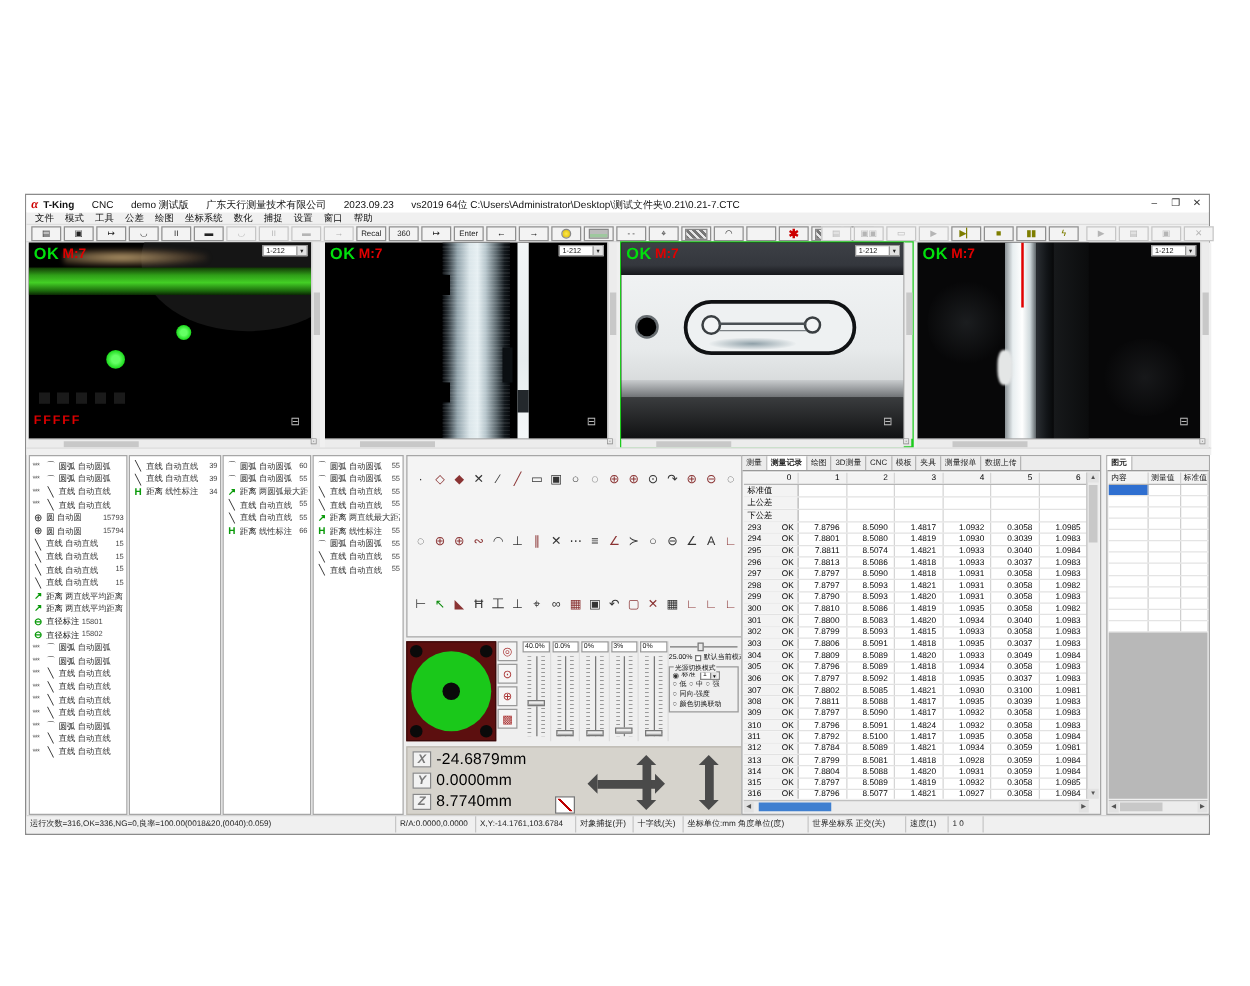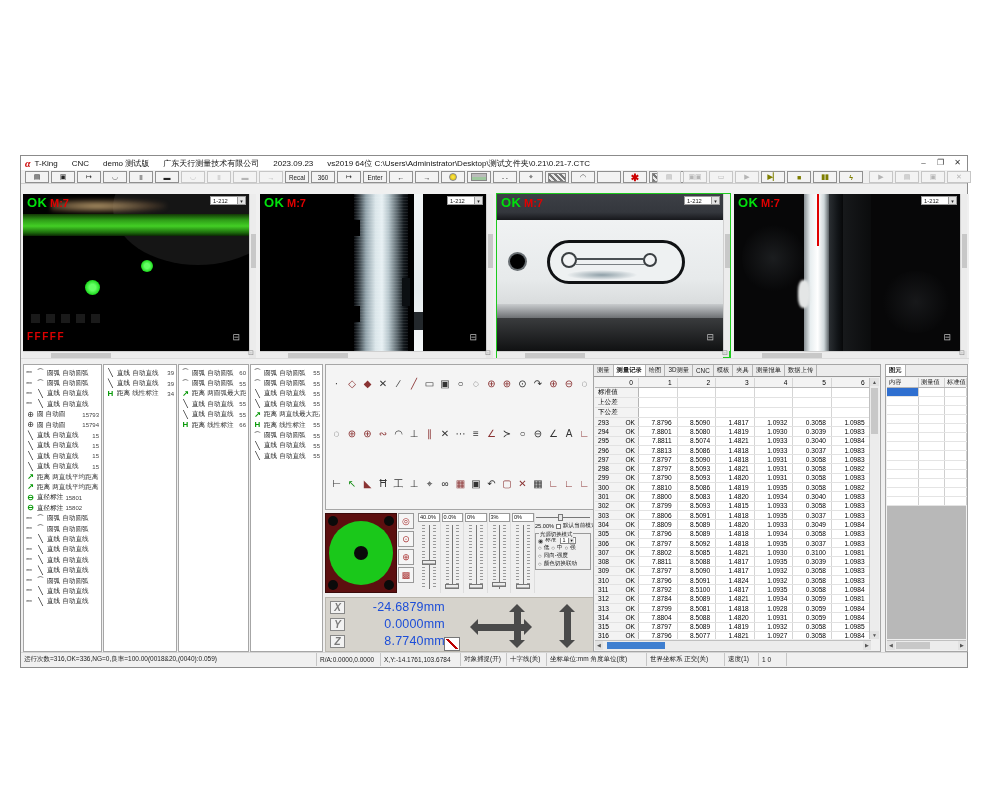--- a/index.html
+++ b/index.html
@@ -123,21 +123,21 @@
 .opt-legend{position:absolute;top:-3px;left:3px;background:#efefef;padding:0 1px;font-size:5.4px}
 .radio-row{display:flex;align-items:center;gap:2px;height:8px;white-space:nowrap}
 .rad{font-size:6px;color:#333;flex:none}
 .mini-dd{margin-left:2px;border:1px solid #888;background:#fff;display:flex;align-items:center;font-size:5.4px;padding:0 1px;height:7px}
 .mini-dd .dd{margin-left:3px;background:#e2e2e2;border-left:1px solid #888;font-size:4.5px;padding:0 1px}
 .opt-vscroll{position:absolute;right:0;top:0;width:7px;height:82px;background:#ececec;border-left:1px solid #cfcfcf;font-size:5px;color:#777;display:flex;flex-direction:column;justify-content:space-between;align-items:center}
 .dro{position:absolute;left:0;top:233px;width:276px;height:55px;background:#d6d3cc;border:1px solid #b9b6ae}
 .dro-row{position:absolute;left:4px;display:flex;align-items:center;gap:4px}
 .dr0{top:2px}.dr1{top:19px}.dr2{top:36px}
 .axis-ic{width:15px;height:13px;border:1px solid #888;background:#f2f2f2;color:#7a7a7a;font-weight:bold;font-size:10px;font-style:italic;display:flex;align-items:center;justify-content:center}
-.dro-val{width:96px;text-align:right;font-size:12.5px;color:#1d4ed8;letter-spacing:.2px}
+.dro-val{width:96px;font-size:12.5px;color:#000000;letter-spacing:.2px}
 .harrow{position:absolute;left:152px;top:26px;width:46px;height:7px;background:#4a4a4a}
 .harrow:before,.harrow:after{content:"";position:absolute;top:-5px;width:0;height:0;border:8.5px solid transparent}
 .harrow:before{left:-12px;border-right-color:#4a4a4a;border-left-width:4px}
 .harrow:after{right:-12px;border-left-color:#4a4a4a;border-right-width:4px}
 .varrow{position:absolute;width:7px;background:#4a4a4a}
 .varrow:before,.varrow:after{content:"";position:absolute;left:-5px;width:0;height:0;border:8.5px solid transparent}
 .varrow:before{top:-12px;border-bottom-color:#4a4a4a;border-top-width:4px}
 .varrow:after{bottom:-12px;border-top-color:#4a4a4a;border-bottom-width:4px}
 .va1{left:188px;top:14px;height:28px}.va2{left:238px;top:14px;height:28px}
 .diag-btn{position:absolute;left:118px;top:39px;width:16px;height:14px;background:#fff;border:1px solid #777}
@@ -179,33 +179,46 @@
 .seg.fill{flex:1;border-right:none}
 .gap-strip{position:absolute;top:202px;left:0;width:948px;height:6px;background:#f0f0f0;border-top:1px solid #dcdcdc}
 </style>
 </head>
 <body>
 
 <div class="window">
 
   <div class="titlebar">
     <span class="logo" style="margin-right:4px">α</span>
-    <span style="font-weight:normal">T-King</span>
+    <span style="font-weight:bold">T-King</span>
     <span>CNC</span>
     <span>demo 测试版</span>
     <span>广东天行测量技术有限公司</span>
     <span>2023.09.23</span>
     <span>vs2019 64位  C:\Users\Administrator\Desktop\测试文件夹\0.21\0.21-7.CTC</span>
     <div class="win-controls">
       <div class="win-btn">–</div>
       <div class="win-btn">❐</div>
       <div class="win-btn">✕</div>
     </div>
   </div>
 
+  <div class="menubar" id="menubar">
+      <div class="mi">文件</div>
+      <div class="mi">模式</div>
+      <div class="mi">工具</div>
+      <div class="mi">公差</div>
+      <div class="mi">绘图</div>
+      <div class="mi">坐标系统</div>
+      <div class="mi">数化</div>
+      <div class="mi">捕捉</div>
+      <div class="mi">设置</div>
+      <div class="mi">窗口</div>
+      <div class="mi">帮助</div>
+    </div>
 
   <div class="toolbar">
     <div class="tbg" id="tbg1">
         <div class="tbtn">
           <span>▤</span>
         </div>
         <div class="tbtn">
           <span>▣</span>
         </div>
         <div class="tbtn">

